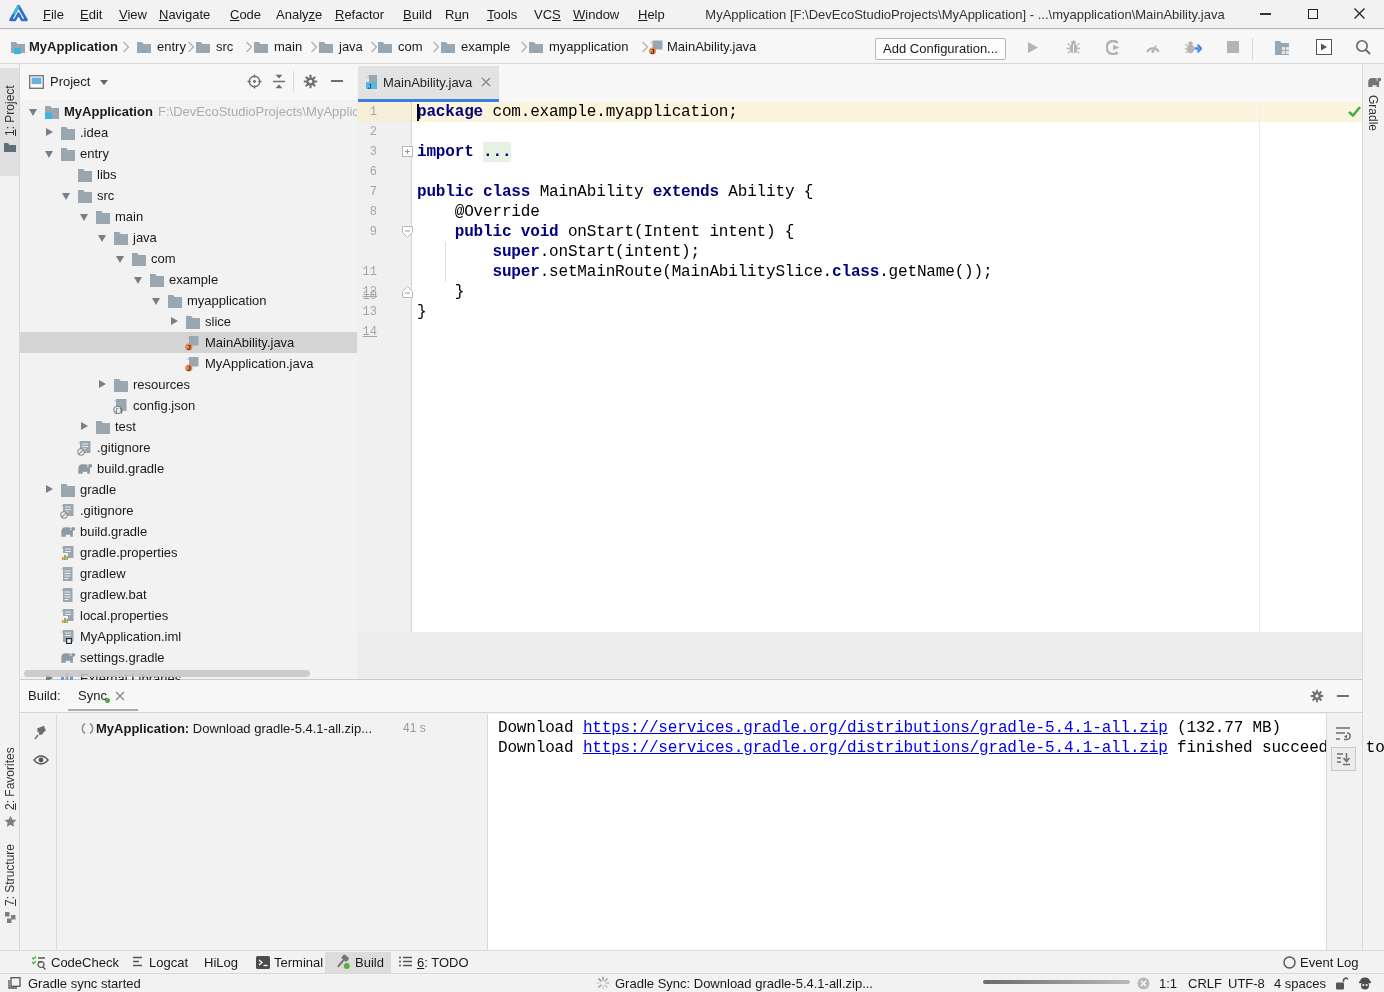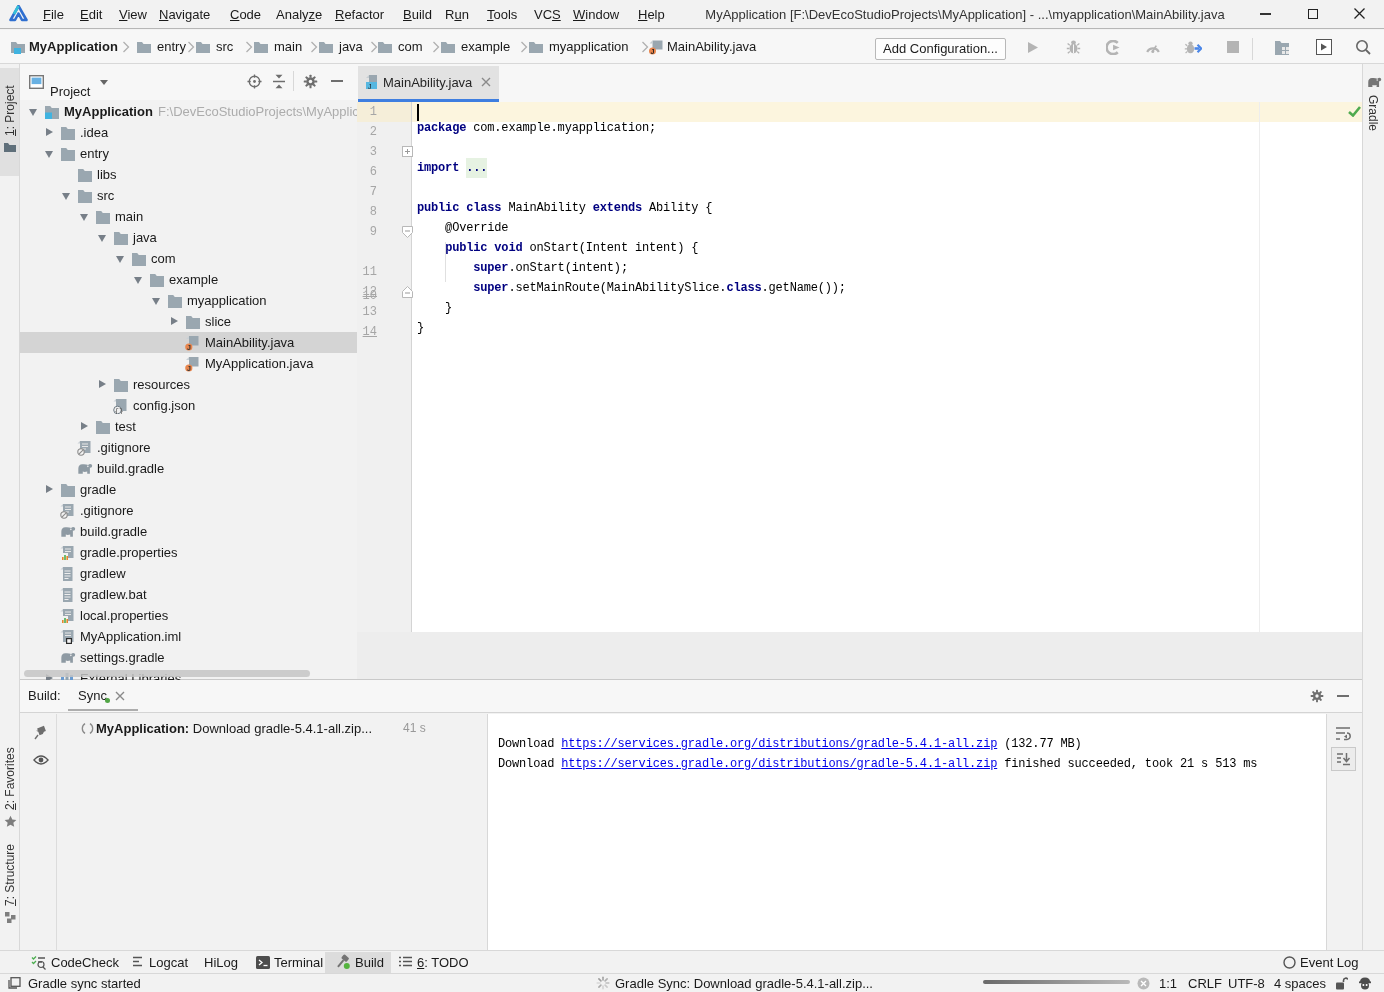--- a/index.html
+++ b/index.html
@@ -1,19 +1,19 @@
 <!DOCTYPE html>
 <html><head>
 <meta charset="utf-8">
 <style>
   * { margin:0; padding:0; box-sizing:border-box; }
   html,body { width:1384px; height:992px; overflow:hidden; }
   body { font-family:"Liberation Sans", sans-serif; font-size:13px; color:#1a1a1a; background:#f2f2f2; position:relative; }
   .abs { position:absolute; }
-  .mono { font-family:"Liberation Mono", monospace; font-size:12px; letter-spacing:-0.17px; white-space:pre;margin-top:16px; }
+  .mono { font-family:"Liberation Mono", monospace; font-size:16px; letter-spacing:-0.17px; white-space:pre; }
   .kw { color:#000080; font-weight:bold; }
   svg { display:block; }
   .row { position:absolute; height:21px; line-height:21px; white-space:nowrap; }
   .ic { position:absolute; top:2px; }
   .arr-r { width:0; height:0; border-left:7px solid #777f88; border-top:4.5px solid transparent; border-bottom:4.5px solid transparent; position:absolute; top:6px; }
   .arr-d { width:0; height:0; border-top:7px solid #777f88; border-left:4.5px solid transparent; border-right:4.5px solid transparent; position:absolute; top:8px; }
 </style>
 </head>
 <body>
 
@@ -187,21 +187,21 @@
   <div class="abs" style="left:17px;top:31px;width:36px;transform:rotate(90deg);transform-origin:0 0;font-size:12px;color:#333;white-space:nowrap;">Gradle</div>
 </div>
 
 <div class="abs" style="left:20px;top:64px;width:337px;height:616px;background:#f2f2f2;border-bottom:1px solid #c9c9c9;">
   <div class="abs" style="left:0;top:0;width:337px;height:36px;background:#f7f7f7;"></div>
   <div id="projhead">
     <svg class="abs" style="left:9px;top:11px" width="15" height="14" viewBox="0 0 15 14">
         <rect x="0.7" y="0.7" width="13.6" height="12.6" fill="#fff" stroke="#777" stroke-width="1.4"></rect>
         <rect x="2.6" y="2.6" width="9.8" height="6.5" fill="#69b1e3"></rect>
       </svg>
-    <span class="abs" style="left:30px;top:20px;color:#1c1c1c;">Project</span>
+    <span class="abs" style="left:30px;top:10px;color:#1c1c1c;">Project</span>
     <span class="abs" style="left:80px;top:16px;width:0;height:0;border-top:5px solid #666;border-left:4px solid transparent;border-right:4px solid transparent;"></span>
     <svg class="abs" style="left:227px;top:10px" width="15" height="15" viewBox="0 0 16 16">
         <circle cx="8" cy="8" r="5.6" stroke="#6e6e6e" stroke-width="1.4" fill="none"></circle>
         <path d="M8 0.5 V4 M8 12 v3.5 M0.5 8 H4 M12 8 h3.5" stroke="#6e6e6e" stroke-width="1.4"></path>
         <circle cx="8" cy="8" r="1.5" fill="#6e6e6e"></circle>
       </svg>
     <svg class="abs" style="left:252px;top:10px" width="14" height="15" viewBox="0 0 14 15">
         <path d="M3.5 0.8 h7 L7 4.5 Z M3.5 14.2 h7 L7 10.5 Z" fill="#6e6e6e"></path>
         <path d="M1 7.5 h12" stroke="#6e6e6e" stroke-width="1.5"></path>
       </svg>

